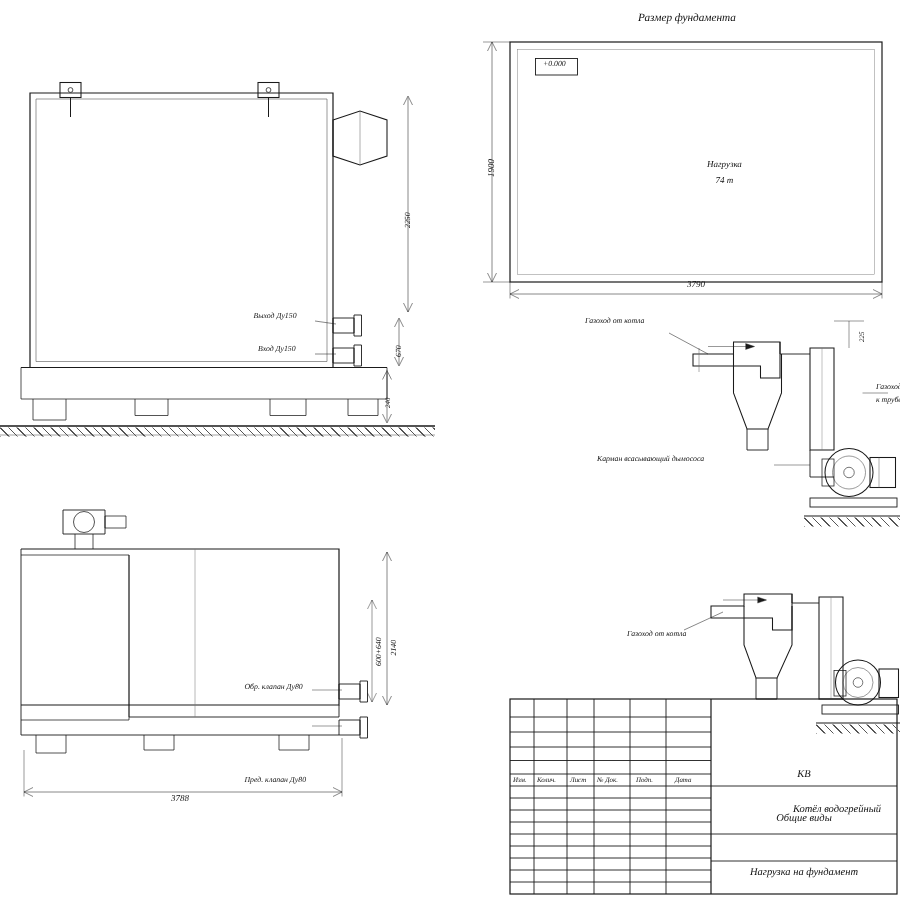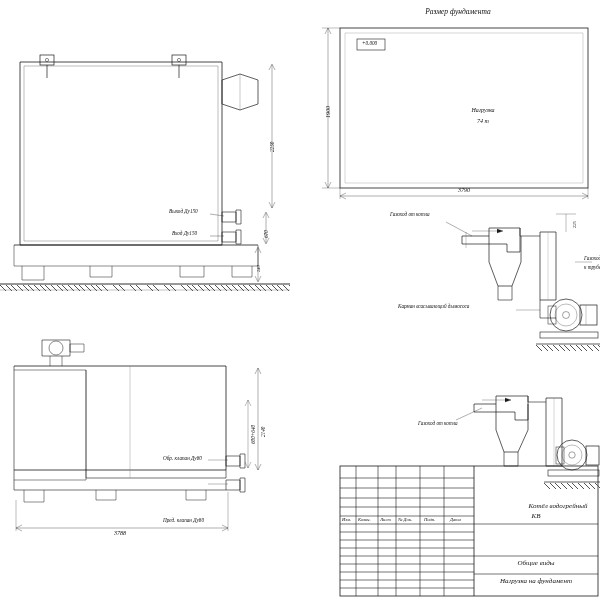--- a/index.html
+++ b/index.html
@@ -277,18 +277,18 @@
 
   <div class="lbl" style="left:120px; top:530px; transform:translateX(-50%);">3788</div>
 
   <div class="lbl tiny" style="left:342px; top:517px;">Изм.</div>
   <div class="lbl tiny" style="left:358px; top:517px;">Колич.</div>
   <div class="lbl tiny" style="left:380px; top:517px;">Лист</div>
   <div class="lbl tiny" style="left:398px; top:517px;">№ Док.</div>
   <div class="lbl tiny" style="left:424px; top:517px;">Подп.</div>
   <div class="lbl tiny" style="left:450px; top:517px;">Дата</div>
 
-  <div class="stamp-title" style="left:536px; top:502px; transform:translateX(-50%);padding-left:44px;">Котёл водогрейный</div>
+  <div class="stamp-title" style="left:536px; top:535px; transform:translateX(-50%);padding-left:44px;">Котёл водогрейный</div>
   <div class="stamp-title" style="left:536px; top:512px; transform:translateX(-50%);">КВ</div>
-  <div class="stamp-title" style="left:536px; top:559px; transform:translateX(-50%);">Общие виды</div>
+  <div class="stamp-title" style="left:536px; top:541px; transform:translateX(-50%);">Общие виды</div>
   <div class="stamp-title" style="left:536px; top:577px; transform:translateX(-50%);">Нагрузка на фундамент</div>
 
 </div>
 
 </body></html>

